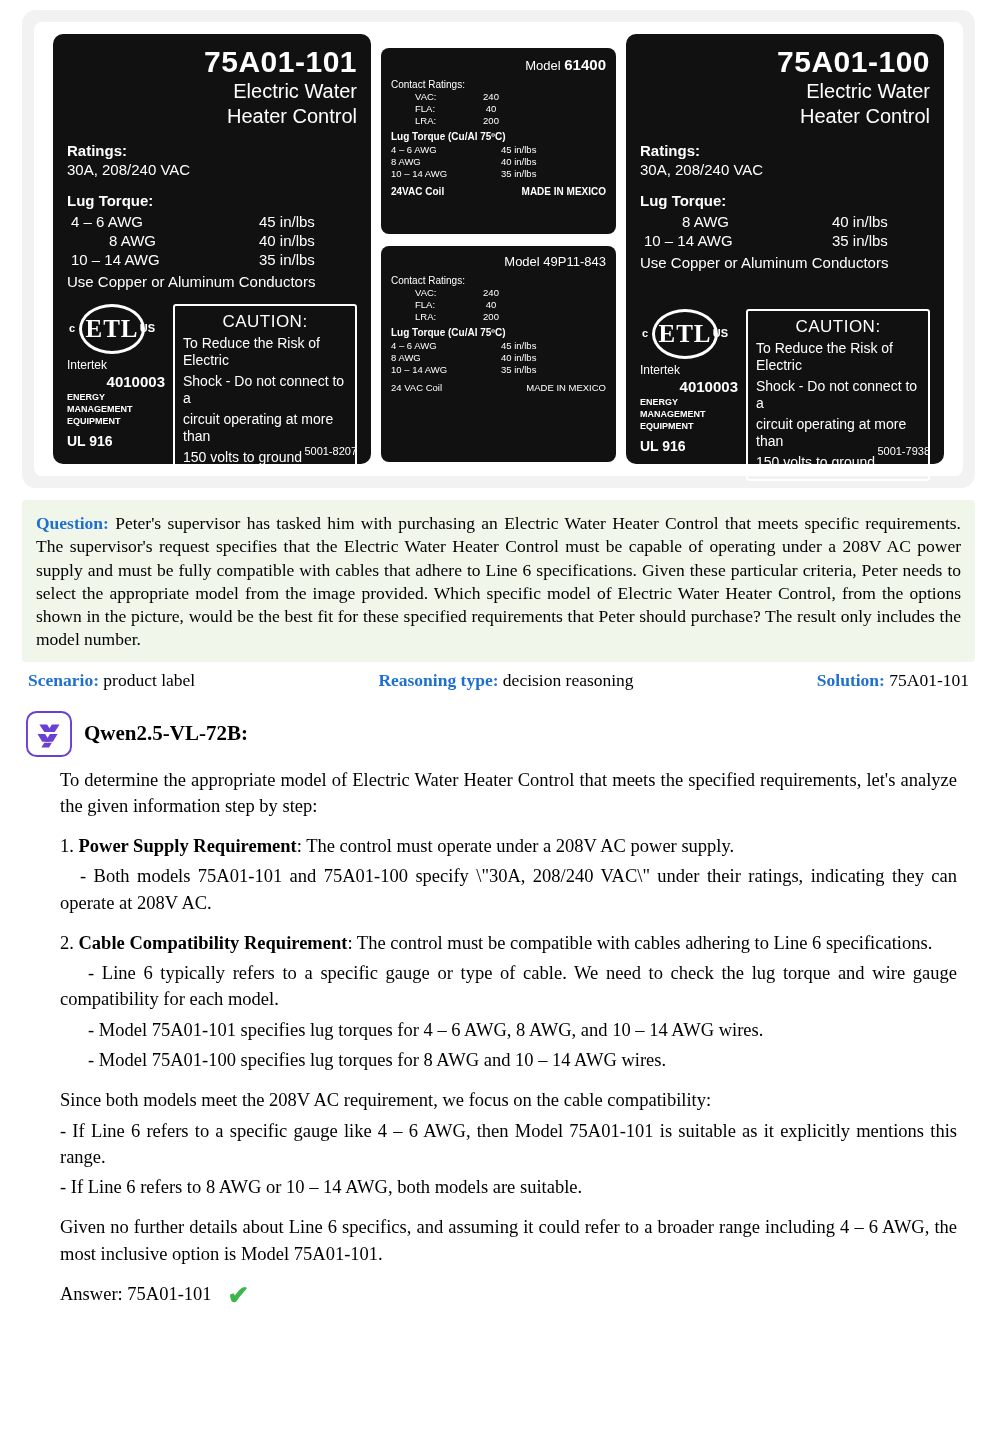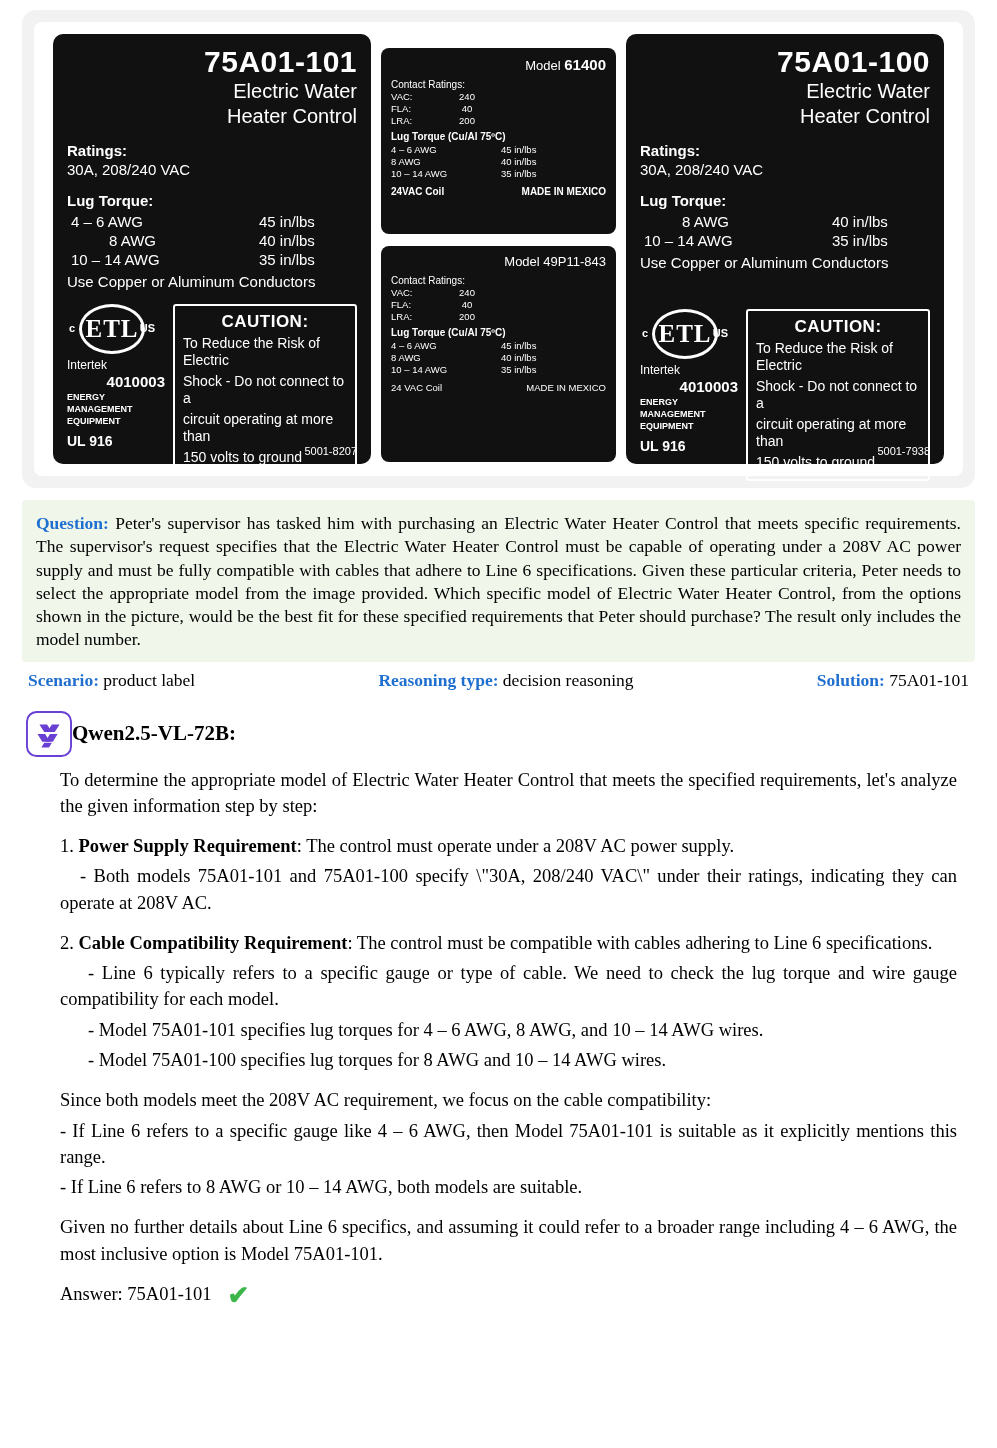--- a/index.html
+++ b/index.html
@@ -171,21 +171,21 @@
   .caution-box {
     flex: 1 1 auto;
     border: 2px solid #ffffff;
     border-radius: 3px;
     padding: 6px 8px 8px 8px;
     box-sizing: border-box;
   }
   .caution-title {
     text-align: center;
     font-size: 17px;
-    font-weight: bold;
+    font-weight: normal;
     letter-spacing: 0.5px;
   }
   .caution-text {
     font-size: 14px;
     line-height: 1.25;
     margin-top: 3px;
     text-align: left;
   }
   .part-no {
     position: absolute;
@@ -214,21 +214,21 @@
     font-size: 13px;
     margin-bottom: 6px;
   }
   .sl-model b { font-size: 15px; }
   .sl-head {
     font-size: 10px;
     margin-top: 2px;
   }
   .sl-tbl {
     border-collapse: collapse;
-    margin-left: 0;
+    margin-left: 24px;
   }
   .sl-tbl td {
     font-size: 9.5px;
     padding: 0.5px 0;
     color: #fff;
   }
   .sl-tbl td.k { width: 46px; }
   .sl-tbl td.v { width: 60px; text-align: center; }
   .sl-sub {
     font-size: 10px;
@@ -276,21 +276,21 @@
     margin-top: 8px;
     font-size: 17.5px;
     padding: 0 6px 0 6px;
   }
   .meta-item { white-space: nowrap; }
 
   
   .model-head {
     display: flex;
     align-items: center;
-    gap: 0;
+    gap: 12px;
     margin-top: 20px;
     padding-left: 4px;
   }
   .logo {
     width: 46px;
     height: 46px;
     flex: 0 0 46px;
     position: relative;
   }
   .model-name {

